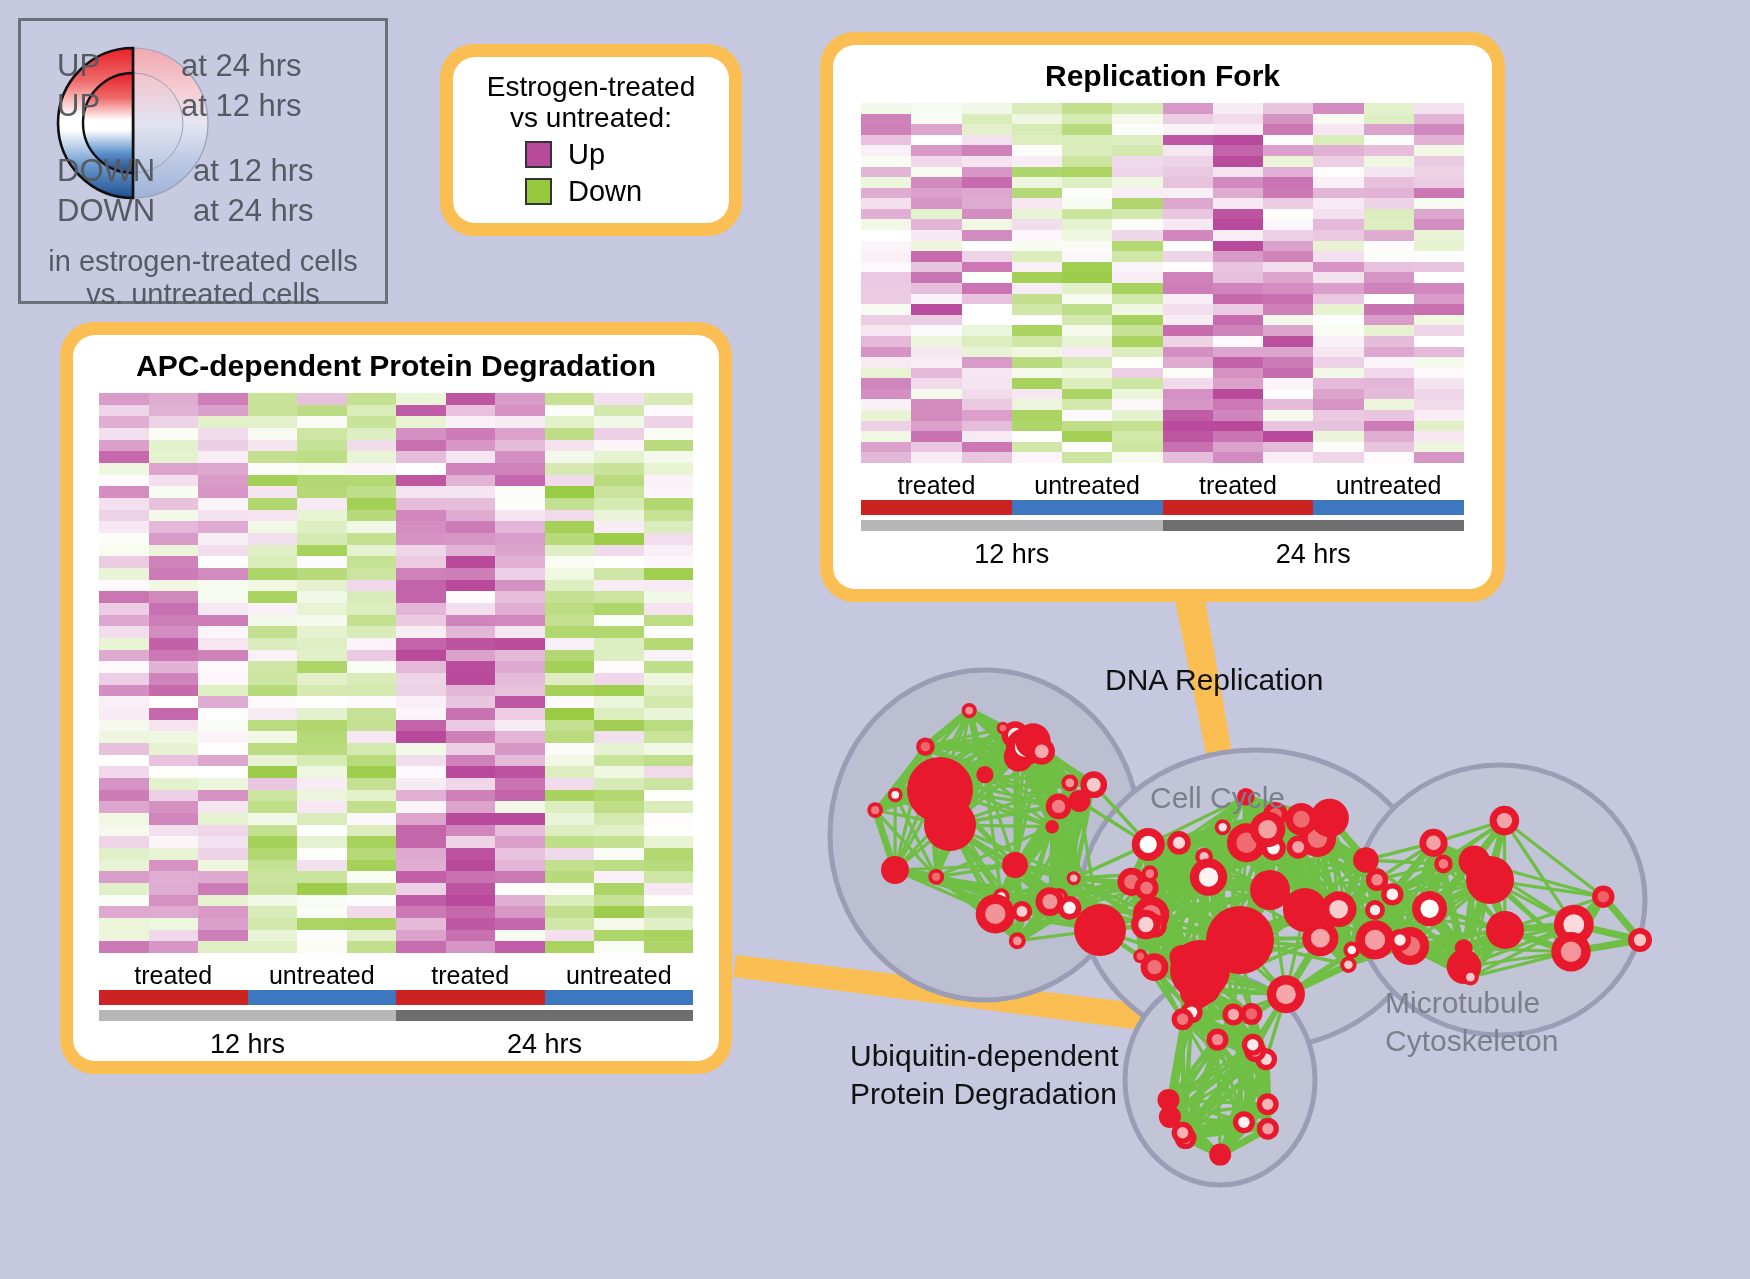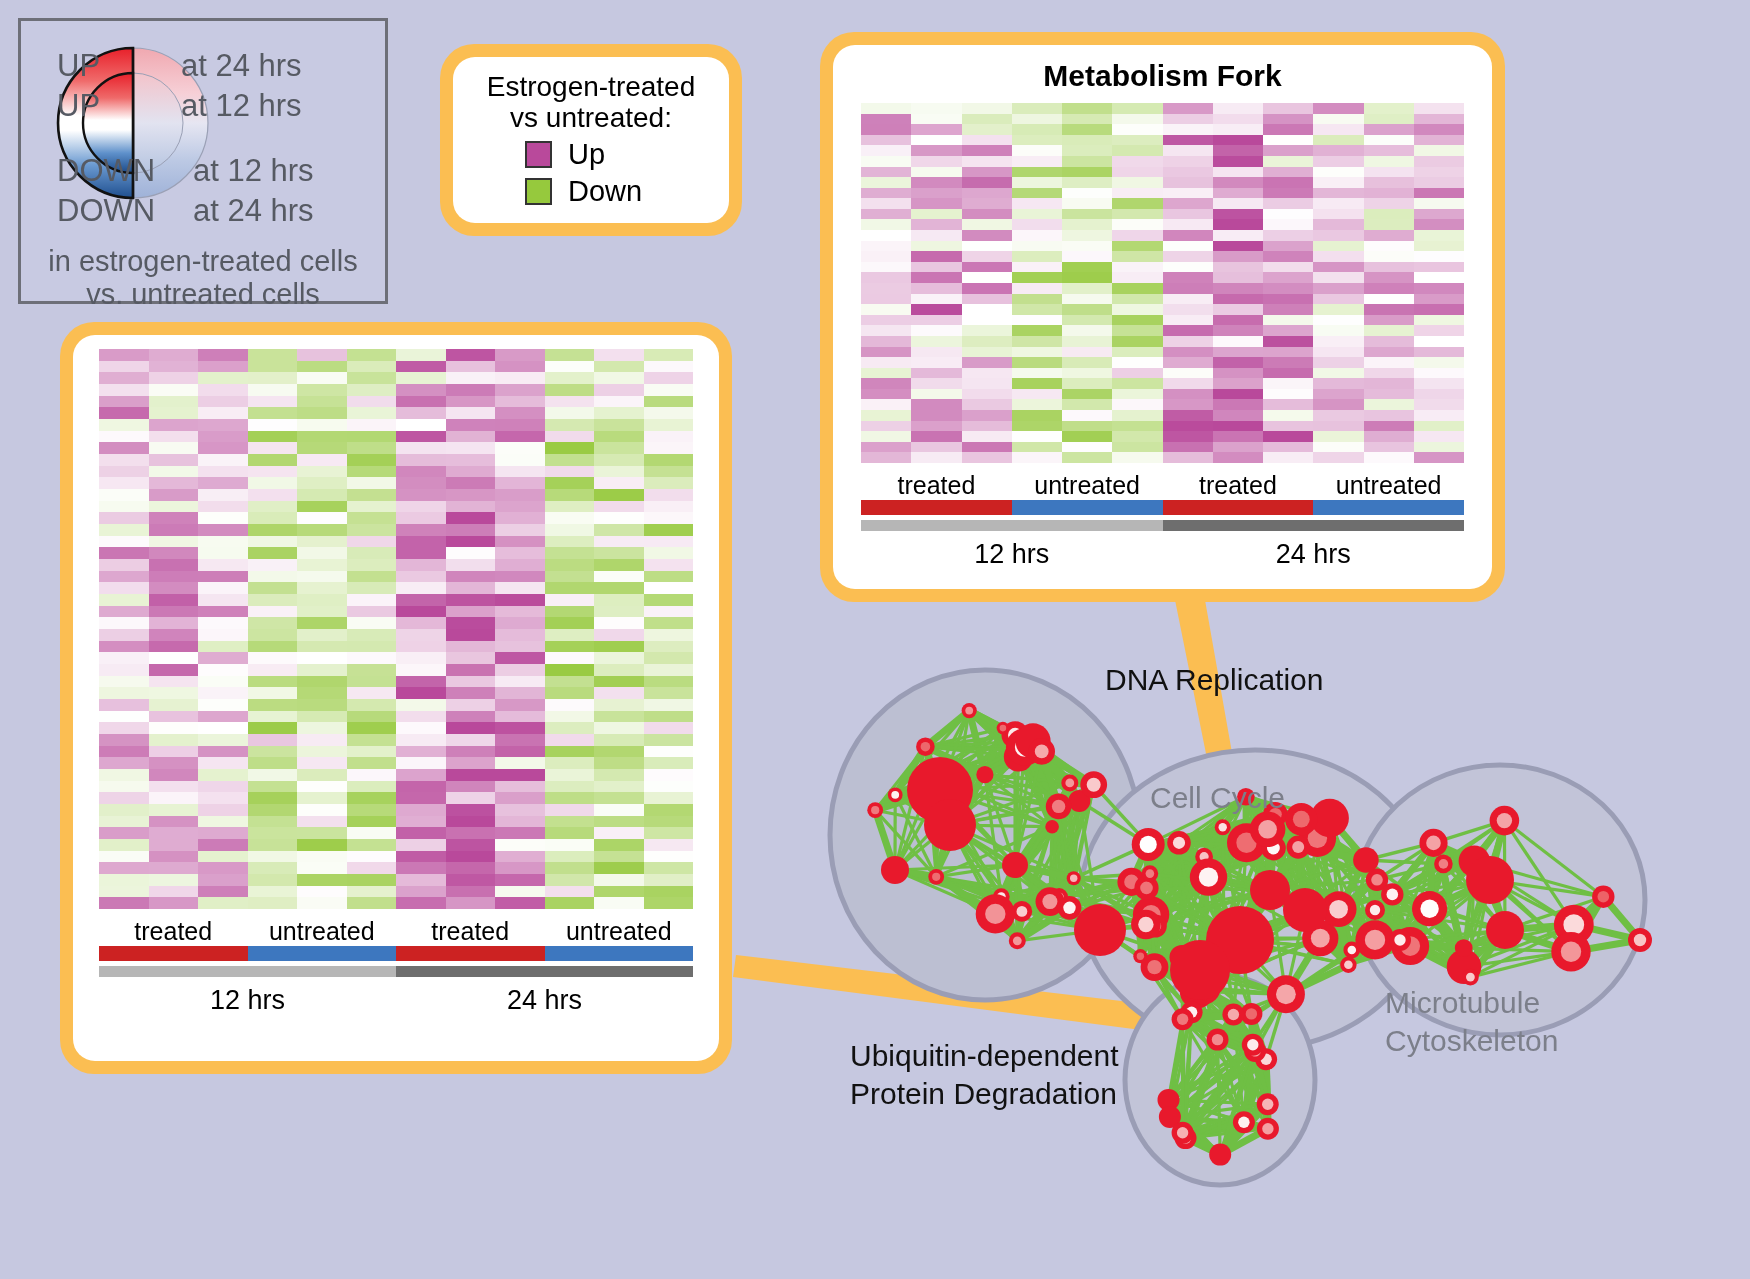--- a/index.html
+++ b/index.html
@@ -139,21 +139,21 @@
     </div>
     <div class="legend-row">
       <span class="legend-sw" id="sw-down" style="background: rgb(150, 201, 61);"></span>
       <span class="legend-lbl">Down</span>
     </div>
   </div>
 </div>
 
 <div class="abs panel" id="rfpanel">
   <div class="panel-inner" style="padding:14px 28px 16px 28px;">
-    <div class="panel-title" style="margin-bottom:10px;">Metabolism Fork</div>
+    <div class="panel-title" style="margin-bottom:10px;">Replication Fork</div>
 
     <div class="hm" id="hm-rf" style="height: 360px; grid-template-columns: repeat(12, 1fr); grid-template-rows: repeat(34, 1fr);">
         <div style="background:rgb(243,249,234)"></div>
         <div style="background:rgb(247,251,241)"></div>
         <div style="background:rgb(242,248,231)"></div>
         <div style="background:rgb(218,236,187)"></div>
         <div style="background:rgb(193,223,140)"></div>
         <div style="background:rgb(213,234,178)"></div>
         <div style="background:rgb(216,153,199)"></div>
         <div style="background:rgb(247,235,244)"></div>
@@ -577,20 +577,21 @@
       </div>
     <div class="time-labels">
       <span>12 hrs</span>
       <span>24 hrs</span>
     </div>
   </div>
 </div>
 
 <div class="abs panel" id="apcpanel">
   <div class="panel-inner" style="padding:14px 26px 16px 26px;">
+    <div class="panel-title" style="margin-bottom:10px;">APC-dependent Protein Degradation</div>
 
     <div class="hm" id="hm-apc" style="height: 560px; grid-template-columns: repeat(12, 1fr); grid-template-rows: repeat(48, 1fr);">
         <div style="background:rgb(217,155,200)"></div>
         <div style="background:rgb(223,172,209)"></div>
         <div style="background:rgb(206,127,185)"></div>
         <div style="background:rgb(201,227,154)"></div>
         <div style="background:rgb(231,194,221)"></div>
         <div style="background:rgb(196,225,146)"></div>
         <div style="background:rgb(234,244,217)"></div>
         <div style="background:rgb(190,85,162)"></div>

